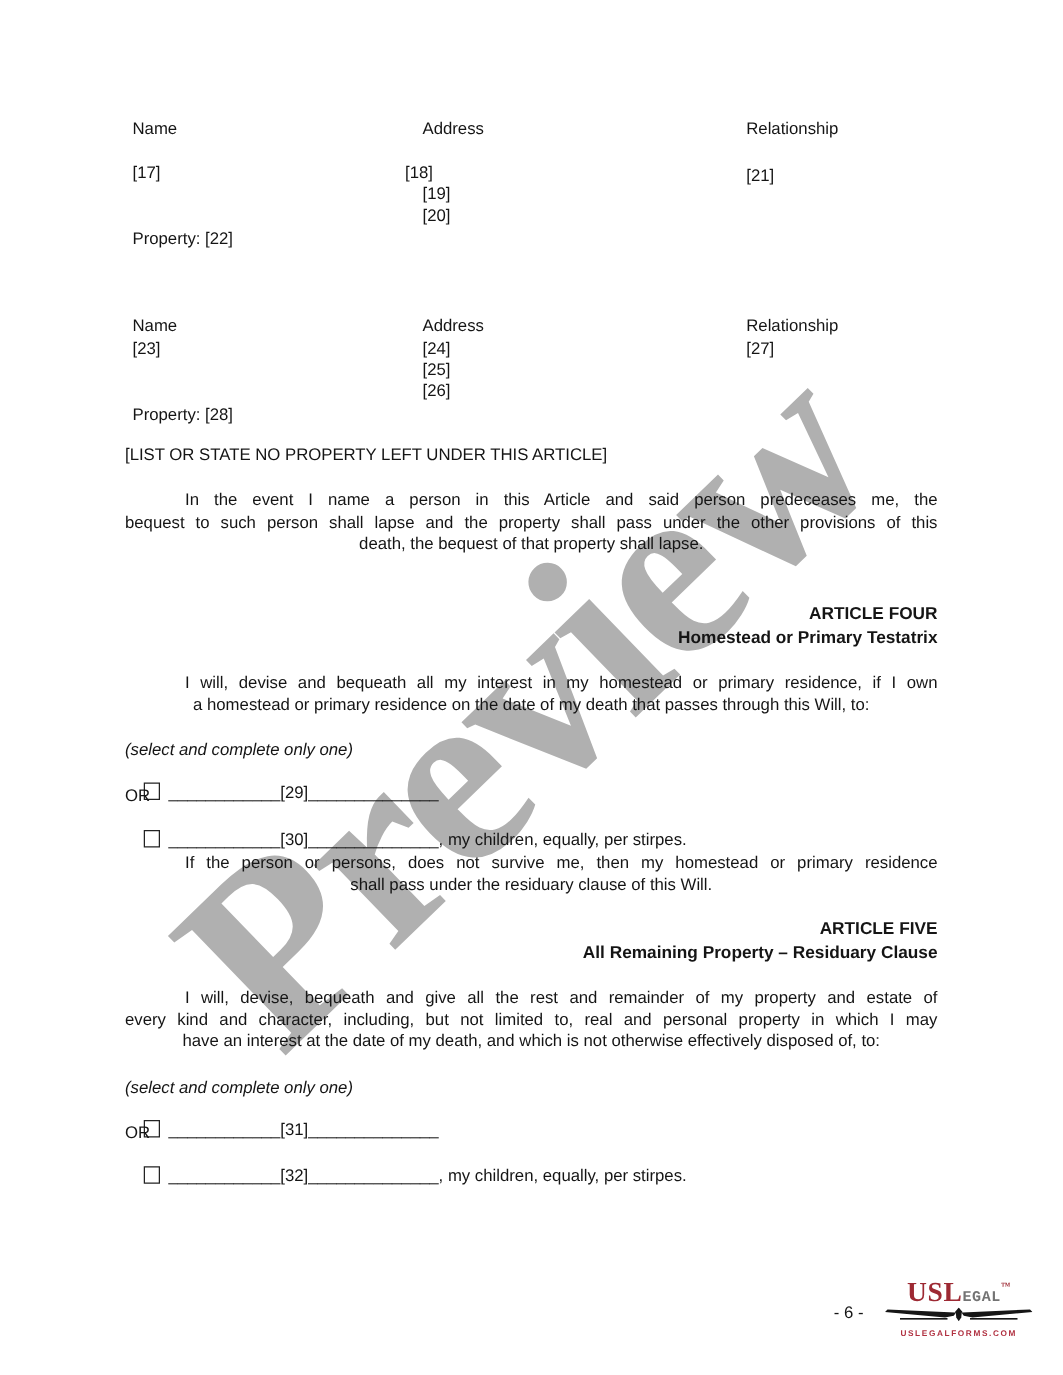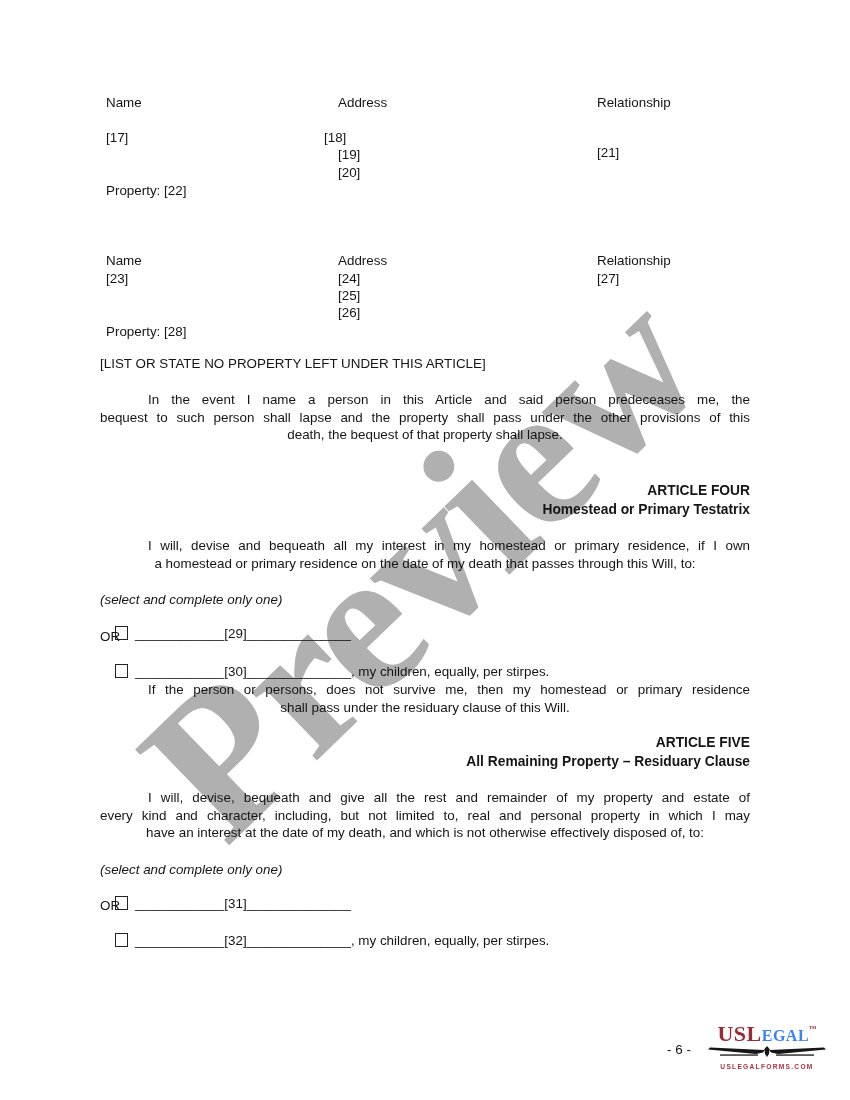--- a/index.html
+++ b/index.html
@@ -18,42 +18,42 @@
         font-size:13.8px;z-index:2;line-height:17px;}
   .note{font-style:italic;}
   .cbx{display:inline-block;width:11px;height:12px;border:1.6px solid #222;
        margin-right:7px;vertical-align:-2px;background:#fff;}
   .optrow{position:absolute;left:100px;z-index:2;line-height:17px;white-space:pre;}
   .footer-sig{position:absolute;left:50px;top:1042px;z-index:2;white-space:pre;}
   .pagenum{position:absolute;left:650px;top:1042px;width:58px;text-align:center;z-index:2;}
   .logo{position:absolute;left:704px;top:1023px;width:126px;text-align:center;z-index:2;line-height:1;}
   .logo-main{font-family:"Liberation Serif","DejaVu Serif",serif;font-weight:bold;color:#9d2933;
              font-size:22px;letter-spacing:0.5px;}
-  .logo-rest{font-family:Liberation Serif, serif;font-weight:bold;color:#3b82f6;
-             font-size:16px;letter-spacing:0.5px;}
+  .logo-rest{font-family:Liberation Mono, monospace;font-weight:bold;color:#737373;
+             font-size:12px;letter-spacing:0.5px;}
   .logo-tm{font-family:"Liberation Serif","DejaVu Serif",serif;font-weight:bold;color:#9d2933;
            font-size:7.5px;vertical-align:10px;}
   .logo-wings{display:block;margin:1px auto 1px auto;}
   .logo-site{font-size:6.6px;font-weight:bold;letter-spacing:1.3px;color:#b03040;}
 </style>
 </head>
 <body>
 
 <div class="page">
 
   <div class="watermark">Preview</div>
 
   <div class="abs" style="left:106px;top:94px">Name</div>
   <div class="abs" style="left:338px;top:94px">Address</div>
   <div class="abs" style="left:597px;top:94px">Relationship</div>
   <div class="abs" style="left:106px;top:129px">[17]</div>
   <div class="abs" style="left:324px;top:129px">[18]</div>
   <div class="abs" style="left:338px;top:146px">[19]</div>
   <div class="abs" style="left:338px;top:164px">[20]</div>
-  <div class="abs" style="left:597px;top:144px">[21]</div>
+  <div class="abs" style="left:597px;top:132px">[21]</div>
   <div class="abs" style="left:106px;top:182px">Property: [22]</div>
 
   <div class="abs" style="left:106px;top:252px">Name</div>
   <div class="abs" style="left:338px;top:252px">Address</div>
   <div class="abs" style="left:597px;top:252px">Relationship</div>
   <div class="abs" style="left:106px;top:270px">[23]</div>
   <div class="abs" style="left:338px;top:270px">[24]</div>
   <div class="abs" style="left:338px;top:287px">[25]</div>
   <div class="abs" style="left:338px;top:304px">[26]</div>
   <div class="abs" style="left:597px;top:270px">[27]</div>

